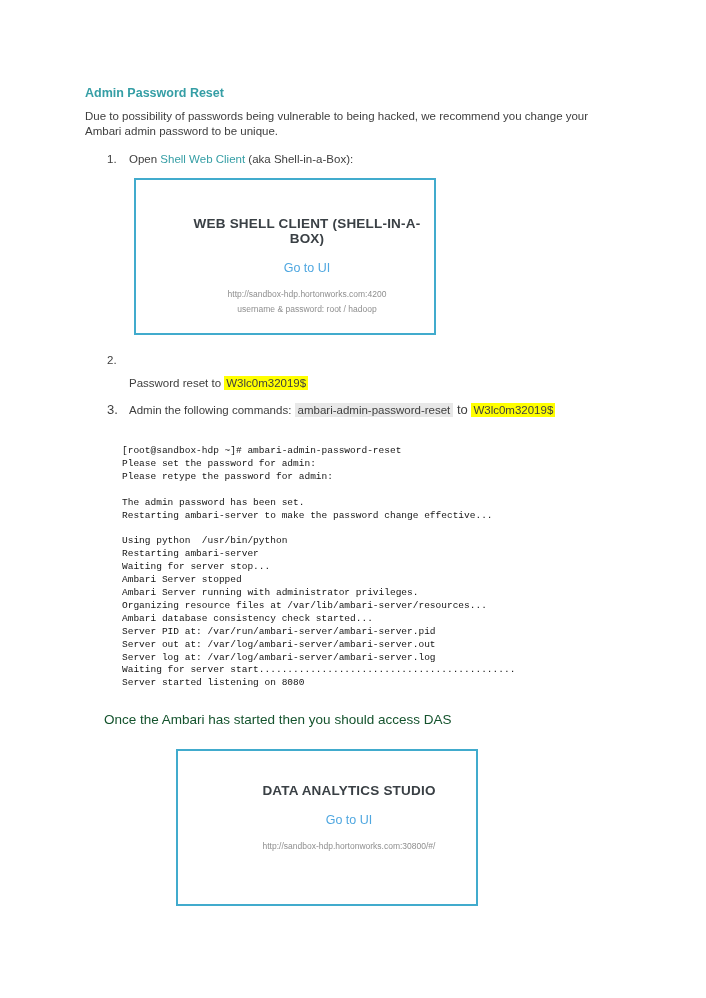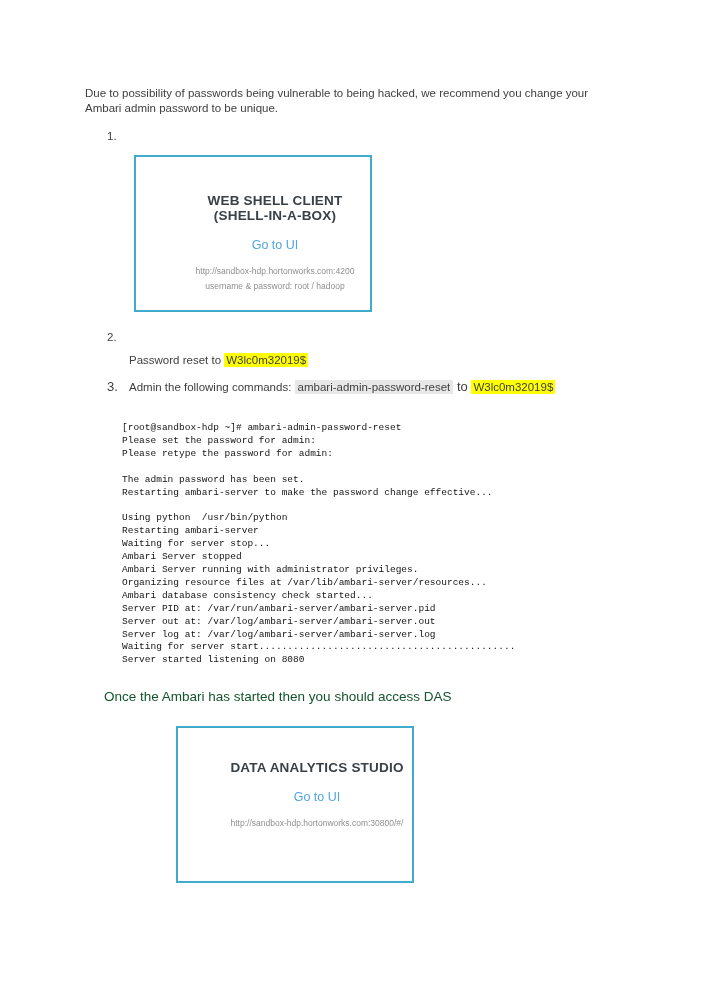--- a/index.html
+++ b/index.html
@@ -27,21 +27,21 @@
     margin-left: 107px;
     font-size: 11.5px; line-height: 15px;
     display: flex; align-items: baseline;
   }
   .step .num { width: 22px; flex: 0 0 22px; }
   .num-alt { font-size: 13px; }
   .teal-link { color: #359EA5; cursor: pointer; }
   .step-text { white-space: pre-wrap; }
 
   .card {
-    width: 238px; height: 157px;
+    width: 302px; height: 157px;
     border: 2px solid #41ABCD;
     background: #fff;
     text-align: center;
     padding-left: 44px;
   }
   .card-shell { margin-left: 134px; margin-top: 11px; margin-bottom: 18px; padding-top: 36px; }
   .card-das   { margin-left: 176px; margin-top: 22px; padding-top: 32px; }
   .card-title {
     font-size: 13.5px; font-weight: bold; color: #3A4045;
     letter-spacing: 0.2px; margin-bottom: 12px;
@@ -64,25 +64,27 @@
   .outro {
     margin-left: 104px; margin-top: 22px;
     font-size: 13.5px; color: #14532d;
   }
 </style>
 </head>
 <body>
 
 <div class="page">
 
+  <div class="doc-heading">Admin Password Reset</div>
 
   <div class="intro">Due to possibility of passwords being vulnerable to being hacked, we recommend you change your Ambari admin password to be unique.</div>
 
   <div class="step">
     <span class="num">1.</span>
+    <span class="step-text"><span>Open </span><span class="teal-link">Shell Web Client</span><span> (aka Shell-in-a-Box):</span></span>
   </div>
 
   <div class="card card-shell">
     <div class="card-title">WEB SHELL CLIENT (SHELL-IN-A-BOX)</div>
     <div><span class="card-link">Go to UI</span></div>
     <div class="card-url">http://sandbox-hdp.hortonworks.com:4200</div>
     <div class="card-creds">username &amp; password: root / hadoop</div>
   </div>
 
   <div class="step">

